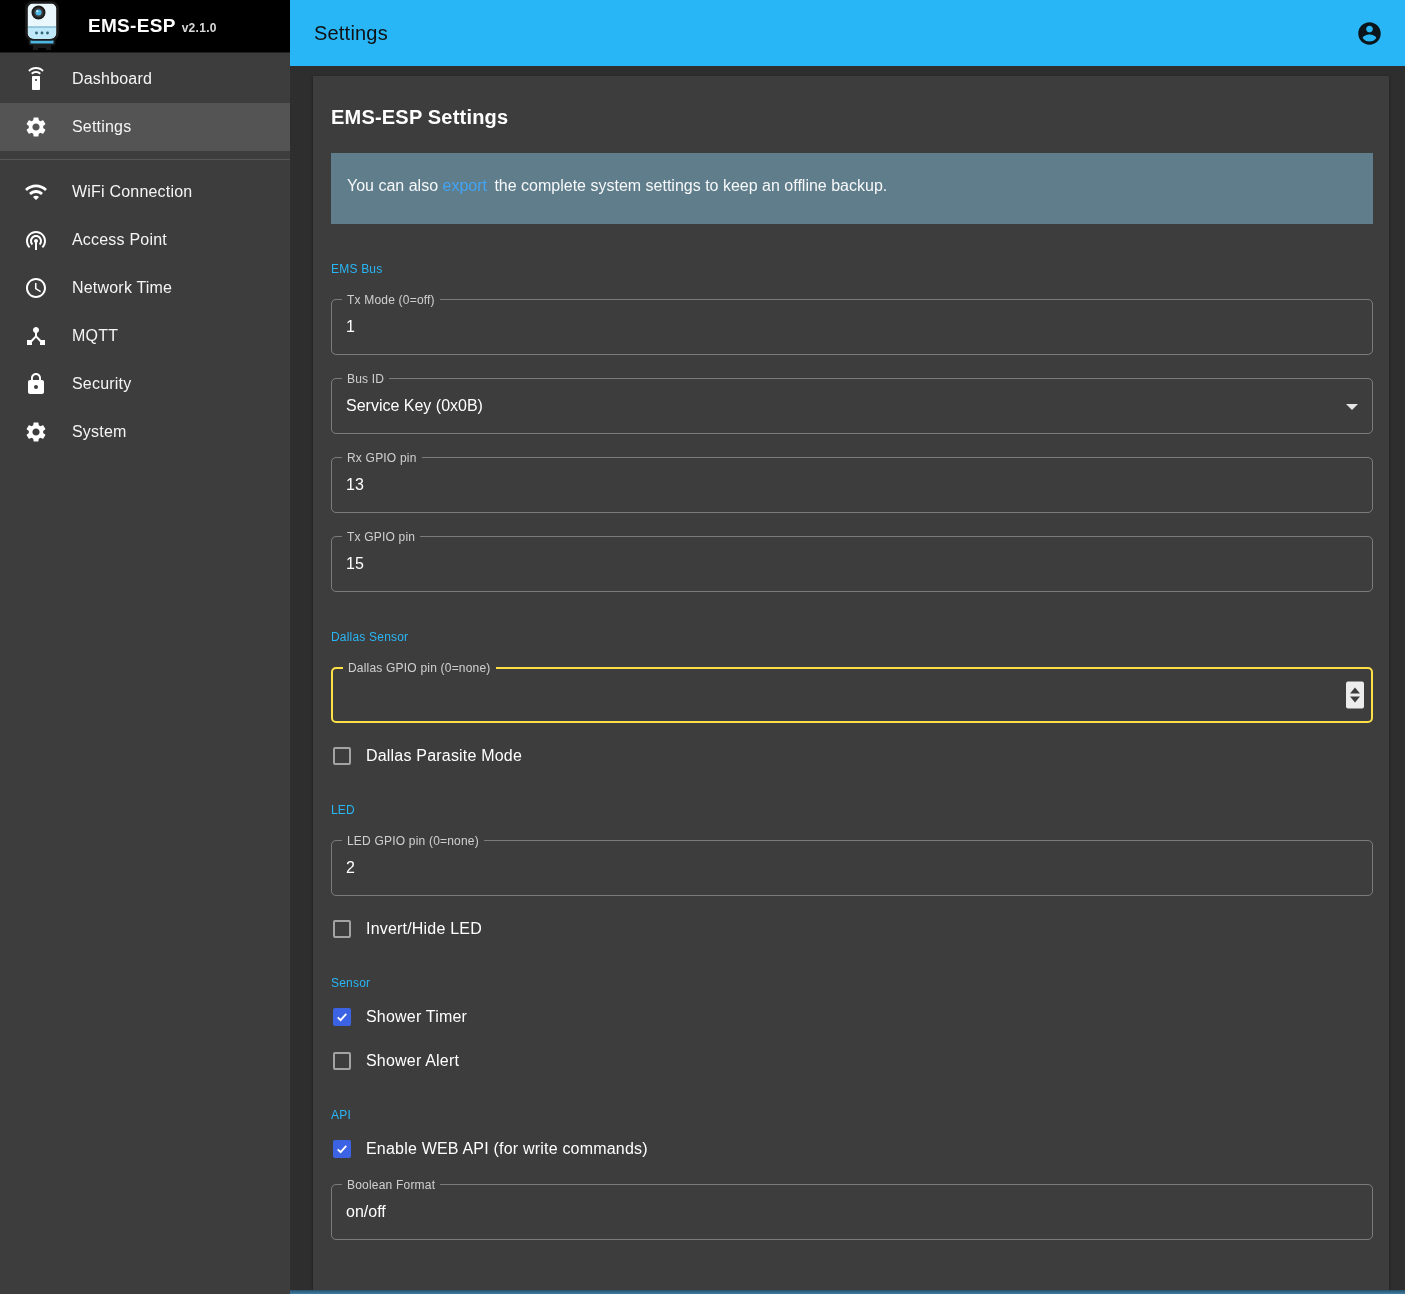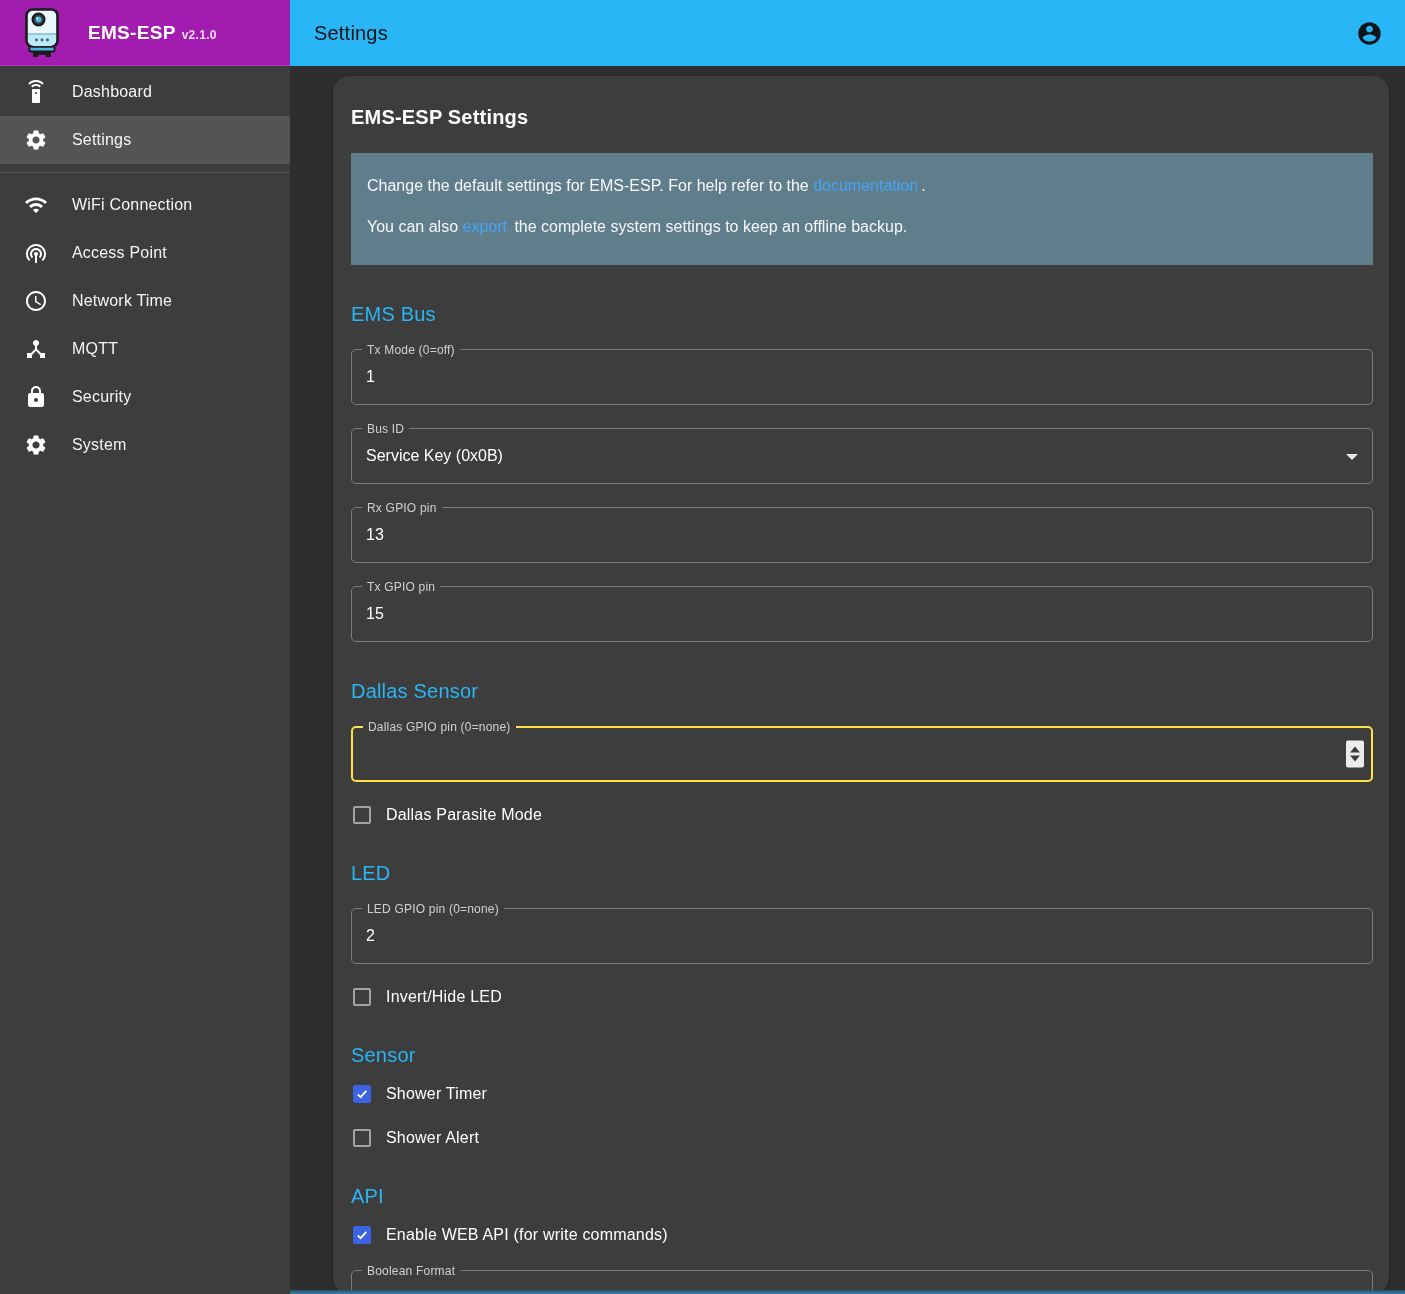--- a/index.html
+++ b/index.html
@@ -2,52 +2,52 @@
 <html><head>
 <meta charset="utf-8">
 <style>
   * { margin:0; padding:0; box-sizing:border-box; }
   html,body { width:1405px; height:1294px; overflow:hidden; background:#2e2e2e;
               font-family:"Liberation Sans", sans-serif; }
   .app { display:flex; width:1405px; height:1294px; }
 
   
   .sidebar { width:290px; min-width:290px; background:#3d3d3d; height:100%; z-index:2; }
-  .sidebar-header { height:66px; display:flex; align-items:center; padding-left:20px;
-                    background:#a21caf; border-bottom:1px solid rgba(255,255,255,0.13); }
+  .sidebar-header { height:53px; display:flex; align-items:center; padding-left:20px;
+                    background:#000000; border-bottom:1px solid rgba(255,255,255,0.13); }
   .logo { width:44px; height:50px; margin-right:24px; }
   .brand { color:#fff; font-size:19px; font-weight:bold; letter-spacing:0.3px; }
   .brand .ver { font-size:12px; font-weight:bold; color:rgba(255,255,255,0.85); margin-left:6px; }
   .nav { padding-top:2px; }
   .nav-item { height:48px; display:flex; align-items:center; padding-left:24px; cursor:pointer; }
   .nav-item.selected { background:#545454; }
   .nav-item svg { width:24px; height:24px; fill:#ffffff; flex:none; }
   .nav-label { color:#f5f5f5; font-size:16px; margin-left:24px; letter-spacing:0.2px; }
   .nav-divider { height:1px; background:rgba(255,255,255,0.13); margin:8px 0; }
 
   
   .main { flex:1; display:flex; flex-direction:column; position:relative; height:100%; }
   .appbar { height:66px; background:#29b6f6; display:flex; align-items:center;
             padding:0 16px 0 24px; flex:none; }
   .appbar-title { font-size:20px; font-weight:500; color:#0f1214; letter-spacing:0.2px; flex:1; }
   .avatar-btn { width:40px; height:40px; border-radius:50%; display:flex; align-items:center;
                 justify-content:center; cursor:pointer; }
   .avatar-btn svg { width:27px; height:27px; fill:#0b161c; }
 
   .content { flex:1; background:#2e2e2e; padding:10px 16px 0 23px; overflow:hidden; position:relative; }
-  .card { background:#3d3d3d; border-radius:16px; padding:16px 16px 40px 18px; height:100%;
-          box-shadow:0 1px 3px rgba(0,0,0,0.4);margin-left:20px; }
+  .card { background:#3d3d3d; border-radius:0; padding:16px 16px 40px 18px; height:100%;
+          box-shadow:0 1px 3px rgba(0,0,0,0.4); }
   .card-title { color:#fff; font-size:20px; font-weight:bold; margin:14px 0 24px 0; letter-spacing:0.2px; }
 
   .infobox { background:#607d8b; padding:21px 16px 26px 16px; color:rgba(255,255,255,0.95);
              font-size:16px; line-height:24px; }
   .infobox p + p { margin-top:17px; }
   .link { color:#42a5f5; text-decoration:none; cursor:pointer; padding-right:3px; }
 
-  .section-title { color:#29b6f6; font-size:20px; font-weight:500; margin:38px 0 6px 0; letter-spacing:0.2px; }
+  .section-title { color:#29b6f6; font-size:12px; font-weight:500; margin:38px 0 6px 0; letter-spacing:0.2px; }
 
   .field { position:relative; height:56px; border:1px solid rgba(255,255,255,0.32); border-radius:5px;
            margin-top:23px; display:flex; align-items:center; padding:0 14px; }
   .field-label { position:absolute; top:-7px; left:10px; font-size:12px; color:rgba(255,255,255,0.75);
                  background:#3d3d3d; padding:0 5px; letter-spacing:0.2px; white-space:nowrap; }
   .field input { background:transparent; border:none; outline:none; color:#fff; font-size:16px;
                  width:100%; font-family:"Liberation Sans", sans-serif; }
   .field-value { color:#fff; font-size:16px; }
   .field.focused { border:2px solid #fde047; padding:0 13px; }
   .field.focused .field-label { top:-8px; }
@@ -162,21 +162,20 @@
             <path d="M12 2C6.48 2 2 6.48 2 12s4.48 10 10 10 10-4.48 10-10S17.52 2 12 2zm0 3c1.66 0 3 1.34 3 3s-1.34 3-3 3-3-1.34-3-3 1.34-3 3-3zm0 14.2c-2.5 0-4.71-1.28-6-3.22.03-1.99 4-3.08 6-3.08 1.99 0 5.97 1.09 6 3.08-1.29 1.94-3.5 3.22-6 3.22z"></path>
           </svg>
       </div>
     </div>
 
     <div class="content">
       <div class="card">
         <div class="card-title">EMS-ESP Settings</div>
 
         <div class="infobox">
-          <p><span>Change the default settings for EMS-ESP. For help refer to the </span><a class="link">documentation</a><span>.</span></p>
           <p><span>You can also </span><a class="link">export</a><span> the complete system settings to keep an offline backup.</span></p>
         </div>
 
         <div class="section-title">EMS Bus</div>
 
         <div class="field">
           <span class="field-label">Tx Mode (0=off)</span>
           <input type="text" value="1" style="">
         </div>
 

